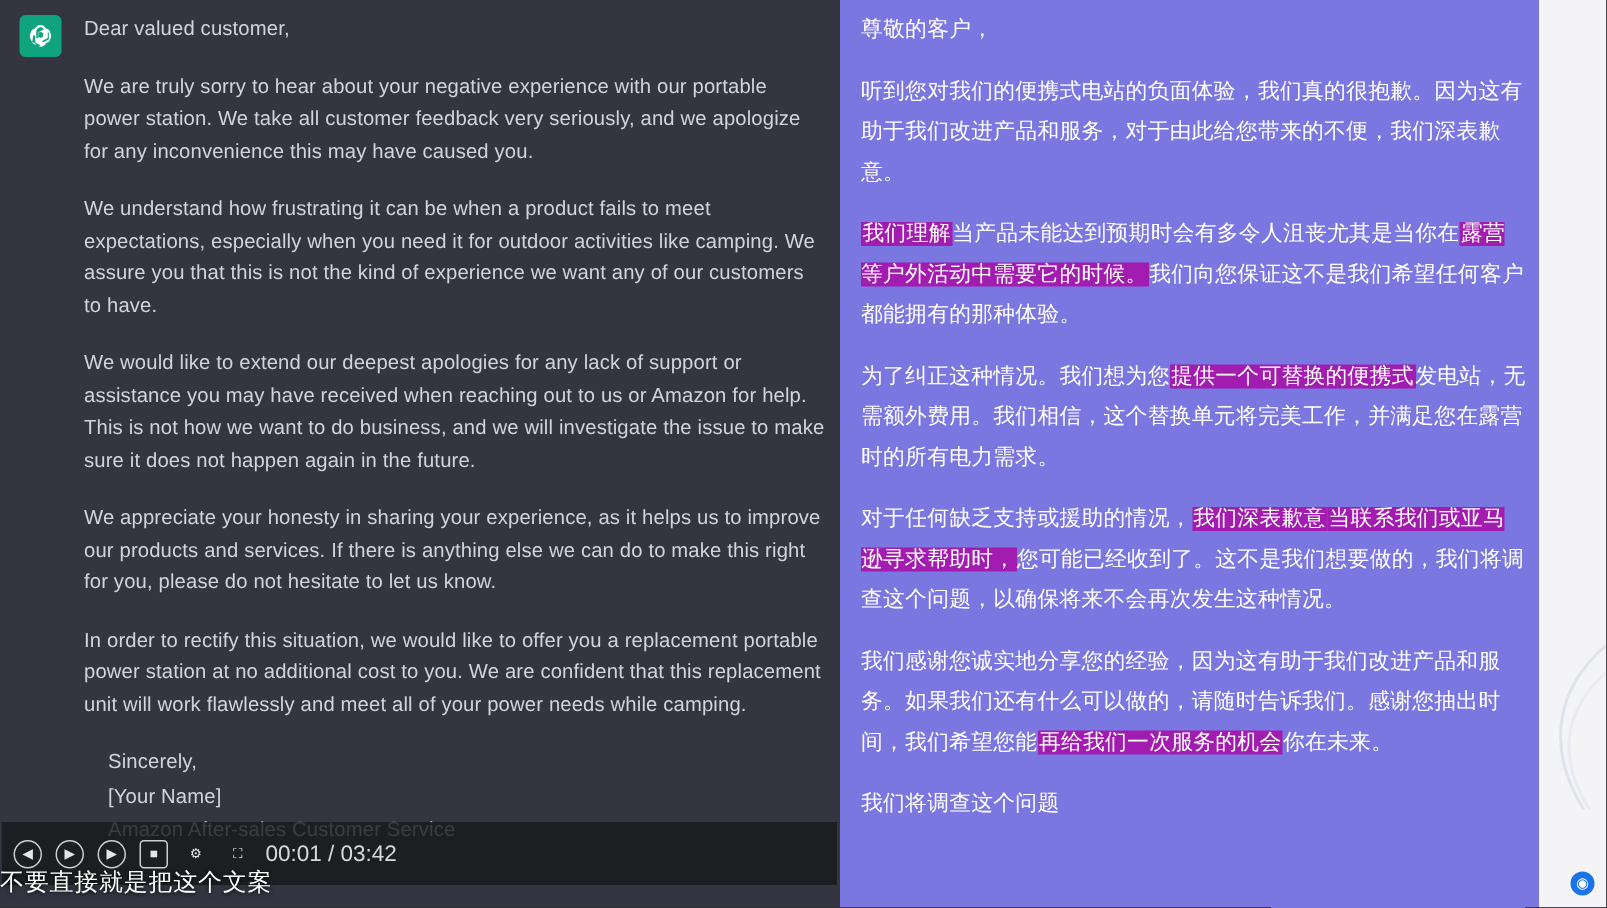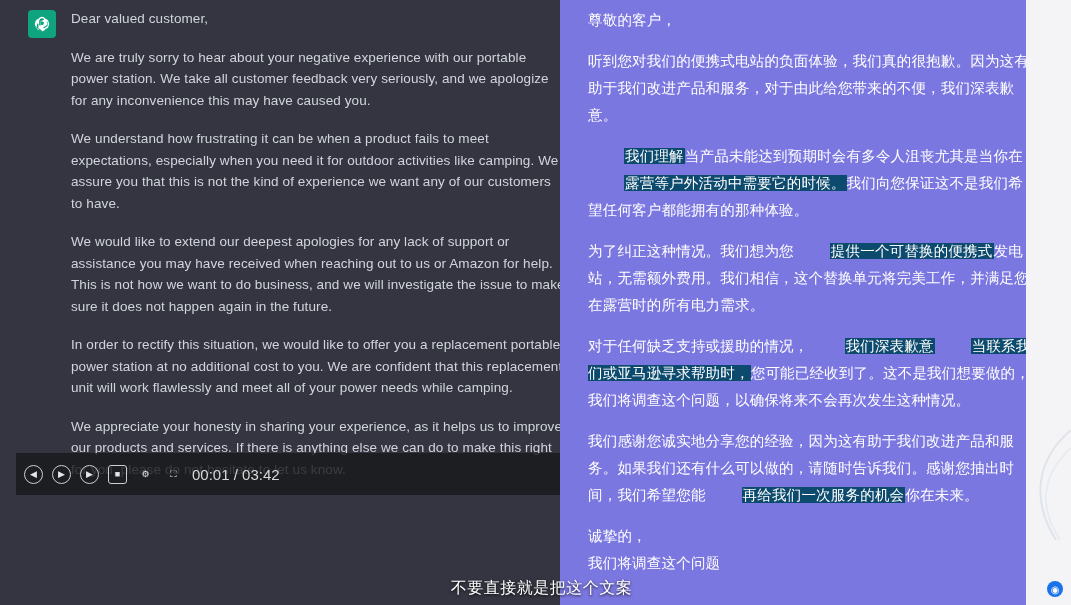--- a/index.html
+++ b/index.html
@@ -13,22 +13,22 @@
   #screen {
     position: relative;
     width: 1071px; height: 605px;
     overflow: hidden;
     background: #343541;
   }
 
   
   #left-pane {
     position: absolute;
-    left: 16px; top: 0;
-    width: 557px; height: 495px;
+    left: 1px; top: 0;
+    width: 557px; height: 590px;
     background: #343541;
     overflow: hidden;
   }
   #avatar {
     position: absolute;
     left: 12px; top: 10px;
     width: 28px; height: 28px;
     border-radius: 4px;
     background: #10a37f;
     display: flex; align-items: center; justify-content: center;
@@ -50,33 +50,32 @@
   #right-pane {
     position: absolute;
     left: 560px; top: 0;
     width: 466px; height: 605px;
     background: #7b77e0;
     color: #ffffff;
     overflow: hidden;
   }
   #right-body {
     position: absolute;
-    left: 28px; top: 7px;
+    left: 14px; top: 7px;
     width: 443px;
     font-size: 14.5px;
     line-height: 27px;
     letter-spacing: 0.2px;
   }
   #right-body p { margin: 0 0 14px 0; }
   #right-body p.tight { margin: 0 0 0 0; }
   .hl {
-    background: #0c4a6e;
+    background: #a21caf;
     color: #ffffff;
     padding: 0 1px;
-    margin-left: 36px;
   }
 
   
   #right-edge {
     position: absolute;
     left: 1026px; top: 0;
     width: 45px; height: 605px;
     background: #f4f4f6;
   }
   #edge-swoosh {
@@ -123,49 +122,48 @@
     font-size: 15px;
     font-family: "Liberation Sans", sans-serif;
     white-space: nowrap;
   }
 
   
   #caption {
     position: absolute;
     left: 0; bottom: 6px;
     width: 1071px;
-    text-align: center;
+    text-align: left;
     color: #ffffff;
     font-size: 16px;
     letter-spacing: 0.5px;
     text-shadow: 0 1px 3px rgba(0,0,0,0.85);
     pointer-events: none;
-    padding-left: 12px;
   }
 </style>
 </head>
 <body>
 
 <div id="screen">
 
   <div id="left-pane">
 
     <div id="avatar">
       <svg width="18" height="18" viewBox="0 0 24 24" aria-hidden="true">
         <path fill="#ffffff" d="M12 2.2c-2.2 0-4.1 1.3-4.9 3.2-2 .3-3.6 1.9-3.9 3.9-.9 1.6-.9 3.6 0 5.2.3 2 1.9 3.6 3.9 3.9.8 1.9 2.7 3.2 4.9 3.2s4.1-1.3 4.9-3.2c2-.3 3.6-1.9 3.9-3.9.9-1.6.9-3.6 0-5.2-.3-2-1.9-3.6-3.9-3.9C16.1 3.5 14.2 2.2 12 2.2zm0 2.1c1.2 0 2.3.6 3 1.6l-4.4 2.5c-.4.2-.6.6-.6 1v5l-1.6-.9a.3.3 0 01-.2-.3V8.6c0-2.4 1.5-4.3 3.8-4.3zm5.6 3c1.1.5 1.8 1.6 1.8 2.9v4.6c0 .1-.1.2-.2.3l-4.4 2.5-1.6-.9.4-.2 4.3-2.5c.4-.2.6-.6.6-1V7.3zM9.6 9.6l2.4-1.4 2.4 1.4v2.8L12 13.8l-2.4-1.4V9.6zm-4 1.5l1.6.9v5c0 .4.2.8.6 1l4.3 2.5-1.6.9a.3.3 0 01-.3 0l-4.4-2.5c-1.1-.6-1.5-2-.9-3.1l.7-4.7z"></path>
       </svg>
     </div>
 
     <div id="left-body">
       <p>Dear valued customer,</p>
       <p>We are truly sorry to hear about your negative experience with our portable power station. We take all customer feedback very seriously, and we apologize for any inconvenience this may have caused you.</p>
       <p>We understand how frustrating it can be when a product fails to meet expectations, especially when you need it for outdoor activities like camping. We assure you that this is not the kind of experience we want any of our customers to have.</p>
       <p>We would like to extend our deepest apologies for any lack of support or assistance you may have received when reaching out to us or Amazon for help. This is not how we want to do business, and we will investigate the issue to make sure it does not happen again in the future.</p>
+      <p>We appreciate your honesty in sharing your experience, as it helps us to improve our products and services. If there is anything else we can do to make this right for you, please do not hesitate to let us know.</p>
       <p>In order to rectify this situation, we would like to offer you a replacement portable power station at no additional cost to you. We are confident that this replacement unit will work flawlessly and meet all of your power needs while camping.</p>
-      <p>We appreciate your honesty in sharing your experience, as it helps us to improve our products and services. If there is anything else we can do to make this right for you, please do not hesitate to let us know.</p>
       <p class="tight">Sincerely,</p>
       <p class="tight">[Your Name]</p>
       <p class="tight">Amazon After-sales Customer Service</p>
     </div>
 
     <div id="player-bar">
       <div class="pbtn">◀</div>
       <div class="pbtn">▶</div>
       <div class="pbtn">▶</div>
       <div class="pbtn sq">■</div>
@@ -191,21 +189,20 @@
       </p>
 
       <p>
         <span>对于任何缺乏支持或援助的情况，</span><span class="hl">我们深表歉意</span><span class="hl">当联系我们或亚马逊寻求帮助时，</span><span>您可能已经收到了。这不是我们想要做的，我们将调查这个问题，以确保将来不会再次发生这种情况。</span>
       </p>
 
       <p>
         <span>我们感谢您诚实地分享您的经验，因为这有助于我们改进产品和服务。如果我们还有什么可以做的，请随时告诉我们。感谢您抽出时间，我们希望您能</span><span class="hl">再给我们一次服务的机会</span><span>你在未来。</span>
       </p>
 
-      <p class="tight">诚挚的，</p>
       <p class="tight">我们将调查这个问题</p>
     </div>
   </div>
 
   <div id="right-edge">
     <div id="edge-swoosh">
       <svg width="45" height="110" viewBox="0 0 45 110" aria-hidden="true">
         <path d="M45 0 C 10 30, 5 70, 30 110" fill="none" stroke="#dfe3ea" stroke-width="2"></path>
         <path d="M45 18 C 16 44, 12 76, 34 110" fill="none" stroke="#e8ebf0" stroke-width="2"></path>
       </svg>

